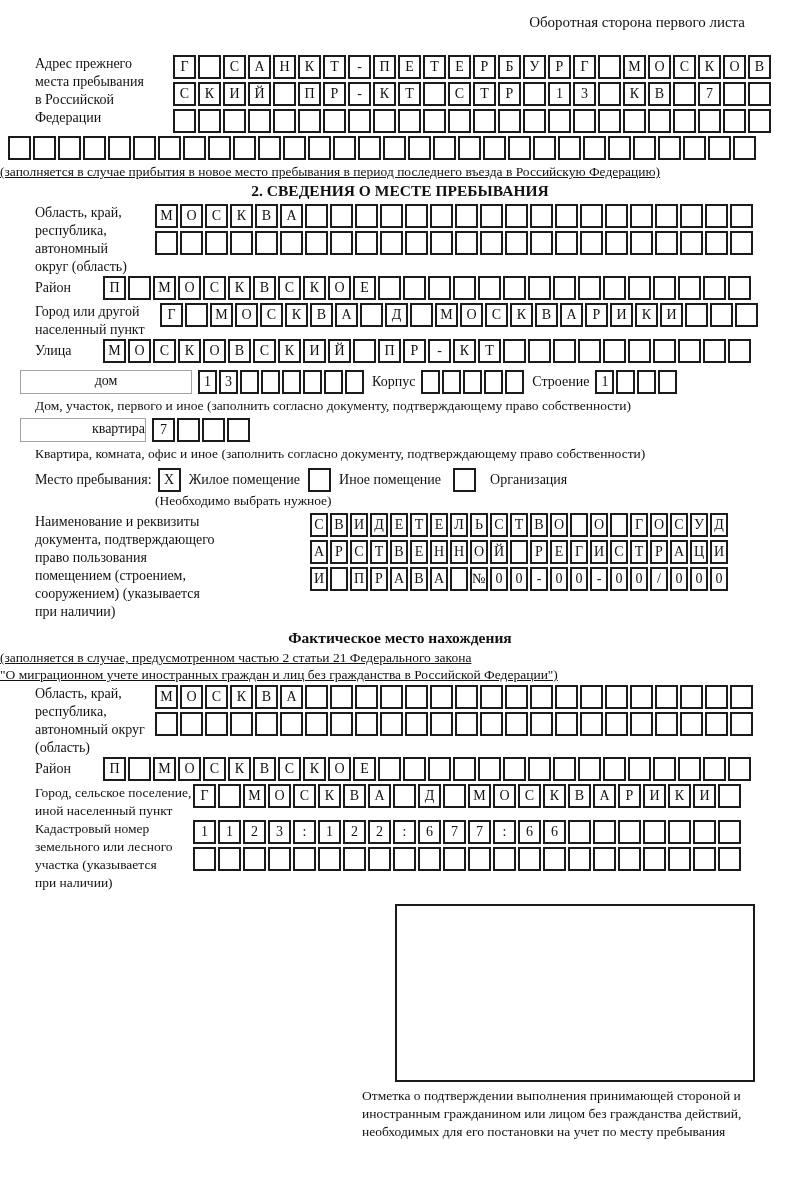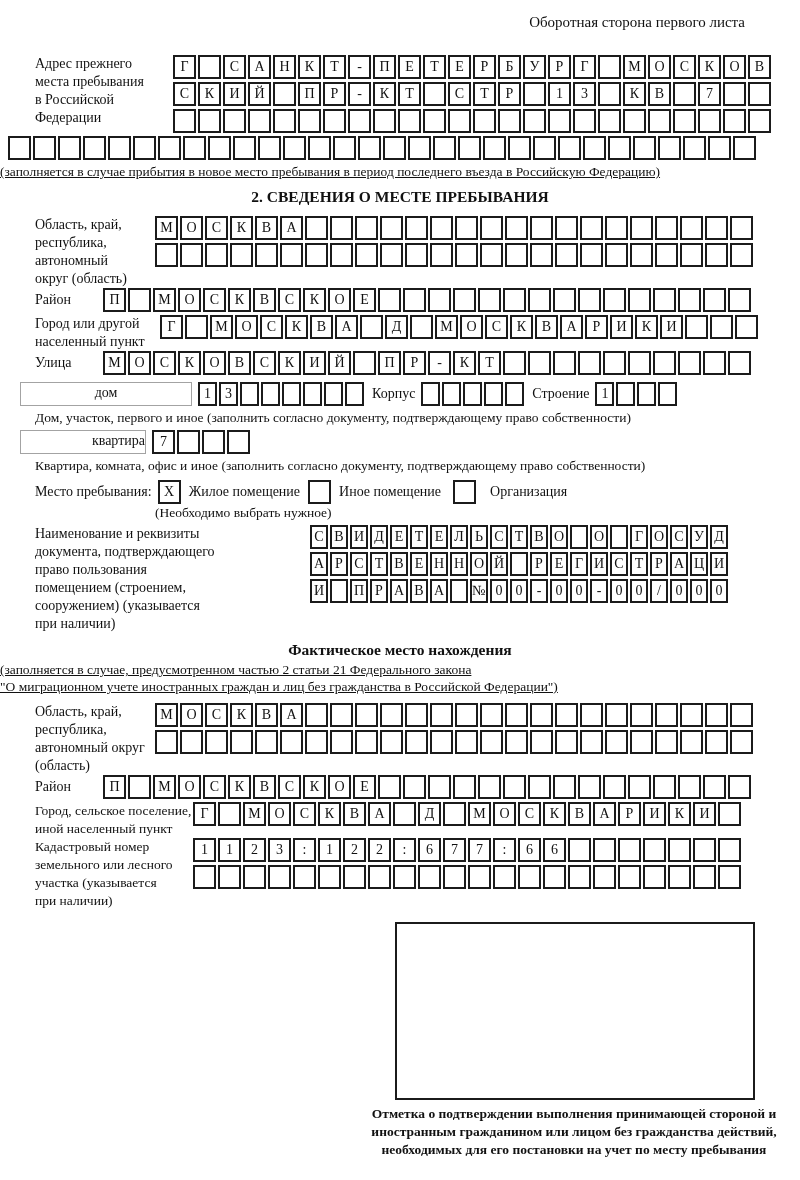--- a/index.html
+++ b/index.html
@@ -34,22 +34,22 @@
     display:inline-block;box-sizing:border-box;width:23px;height:24px;
     border:2px solid #1b1b1b;text-align:center;line-height:20px;font-size:14px;
     vertical-align:top;background:#fff;
   }
   .chkrow{display:flex;align-items:flex-start;font-size:14px;line-height:24px;}
   .chkrow .gap6{width:6px;} .chkrow .gap8{width:8px;} .chkrow .gap12{width:12px;} .chkrow .gap14{width:14px;}
   .stamp-box{
     box-sizing:border-box;width:360px;height:178px;border:2px solid #1b1b1b;
     margin-left:395px;margin-top:12px;background:#fff;
   }
-  .otmetka{width:424px;margin-left:362px;margin-top:5px;font-size:13.5px;line-height:18px;text-align:center;font-weight:bold;}
-  .mt2{margin-top:8px;} .mt4{margin-top:4px;} .mt6{margin-top:6px;} .mt8{margin-top:8px;} .mt22{margin-top:22px;}
+  .otmetka{width:424px;margin-left:362px;margin-top:5px;font-size:13.5px;line-height:18px;text-align:left;}
+  .mt2{margin-top:2px;} .mt4{margin-top:4px;} .mt6{margin-top:6px;} .mt8{margin-top:8px;} .mt22{margin-top:22px;}
 </style>
 </head>
 <body>
 
 <div class="hdr-note">Оборотная сторона первого листа</div>
 
 <div class="blk ml35 mt22">
   <div class="lbl" style="width:138px;">Адрес прежнего
 места пребывания
 в Российской

